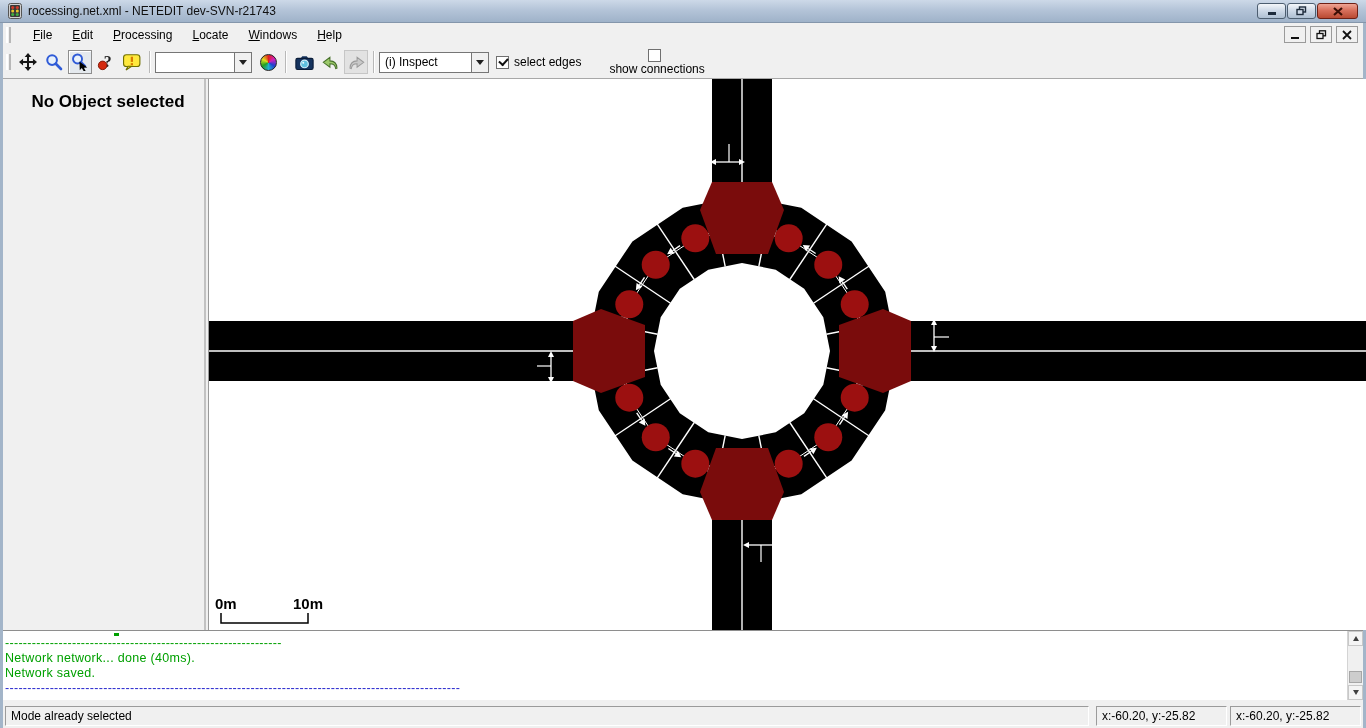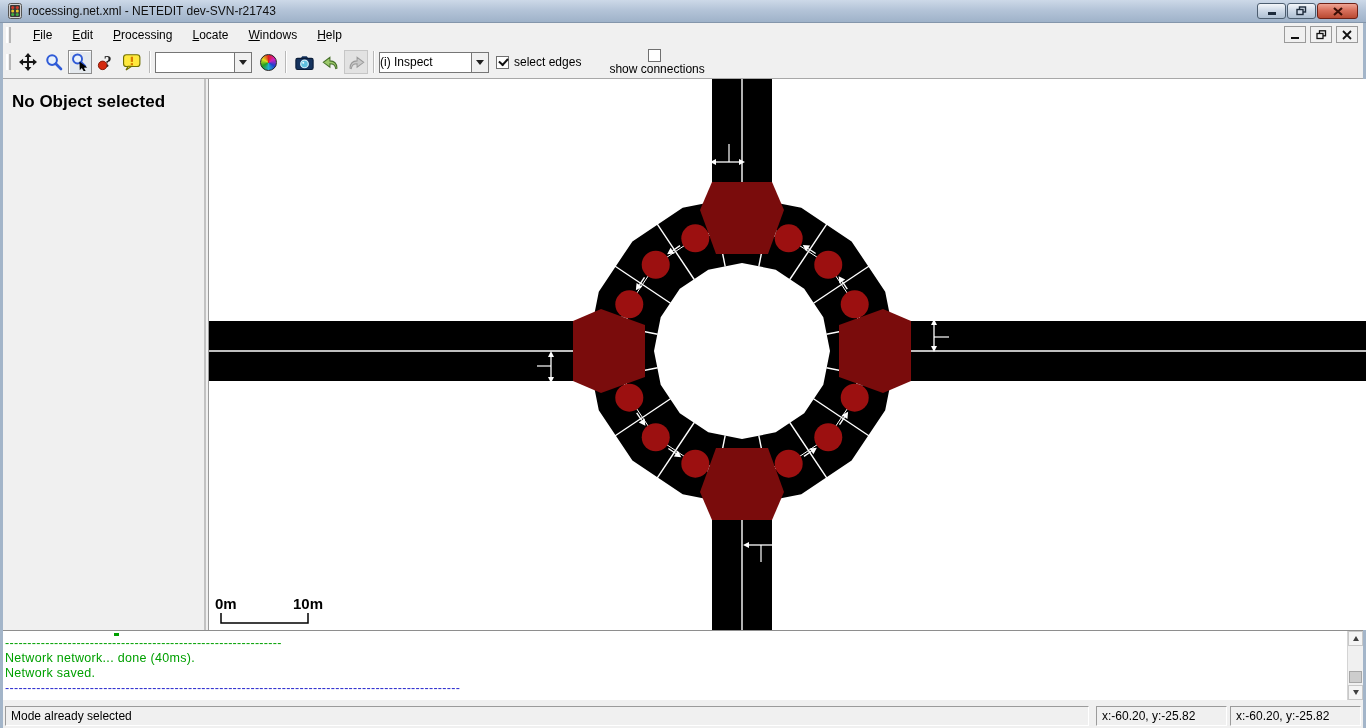--- a/index.html
+++ b/index.html
@@ -39,39 +39,39 @@
     align-items:center; }
   .tbtn { width:24px; height:24px; display:flex; align-items:center;
     justify-content:center; margin:0 1px; }
   .tbtn.active { border:1px solid #8e8e8e; background:#e4e9ee;
     box-shadow:inset 1px 1px 0 #ffffff; }
   .tbtn.disabled { background:#e2e2e2; border:1px solid #c6c6c6; }
   .sep { width:2px; height:22px; margin:0 4px;
     border-left:1px solid #b8b8b8; border-right:1px solid #ffffff; }
   .combo { height:21px; background:#fff; border:1px solid #767676;
     display:flex; align-items:center; position:relative; }
-  .combo .val { font-size:12px; flex:1; color:#000; }
+  .combo .val { font-size:12px; padding-left:5px; flex:1; color:#000; }
   .combo .drop { width:17px; height:100%; background:#f0f0f0;
     border-left:1px solid #767676; display:flex; align-items:center;
     justify-content:center; }
   .tri-down { width:0; height:0; border-left:4px solid transparent;
     border-right:4px solid transparent; border-top:5px solid #202020; }
   .colorwheel { width:17px; height:17px; border-radius:50%; border:1px solid #222;
     background:conic-gradient(#e02020,#d020c0,#2040d0,#20b0d0,#20a020,#e0e020,#e02020); }
   .cbgroup { display:flex; align-items:center; font-size:12px; color:#000; }
   .cbox { width:13px; height:13px; background:#fff; border:1px solid #707070;
     margin-right:5px; position:relative; }
   .cbox.checked::after { content:""; position:absolute; left:2px; top:1px;
     width:7px; height:4px; border-left:2px solid #111; border-bottom:2px solid #111;
     transform:rotate(-48deg); }
 
   
   .main { position:absolute; left:0; right:0; top:79px; height:551px; }
   .inspector { position:absolute; left:0; top:0; width:203px; height:551px;
-    background:#f0f0f0; border-right:2px solid #c2c2c2; }
+    background:#f0f0f0; border-right:2px solid #c2c2c2;text-align:center; }
   .inspector .msg { font-size:17px; font-weight:bold; color:#000;
     margin:13px 0 0 9px; }
   .canvas { position:absolute; left:205px; right:0; top:0; height:551px;
     background:#fff; border-left:1px solid #9a9a9a; }
   .canvas svg { display:block; }
 
   
   .log { position:absolute; left:0; right:0; top:630px; height:70px;
     background:#ffffff; border-top:1px solid #8e8e8e; font-size:12.5px;
     line-height:15px; overflow:hidden; }

